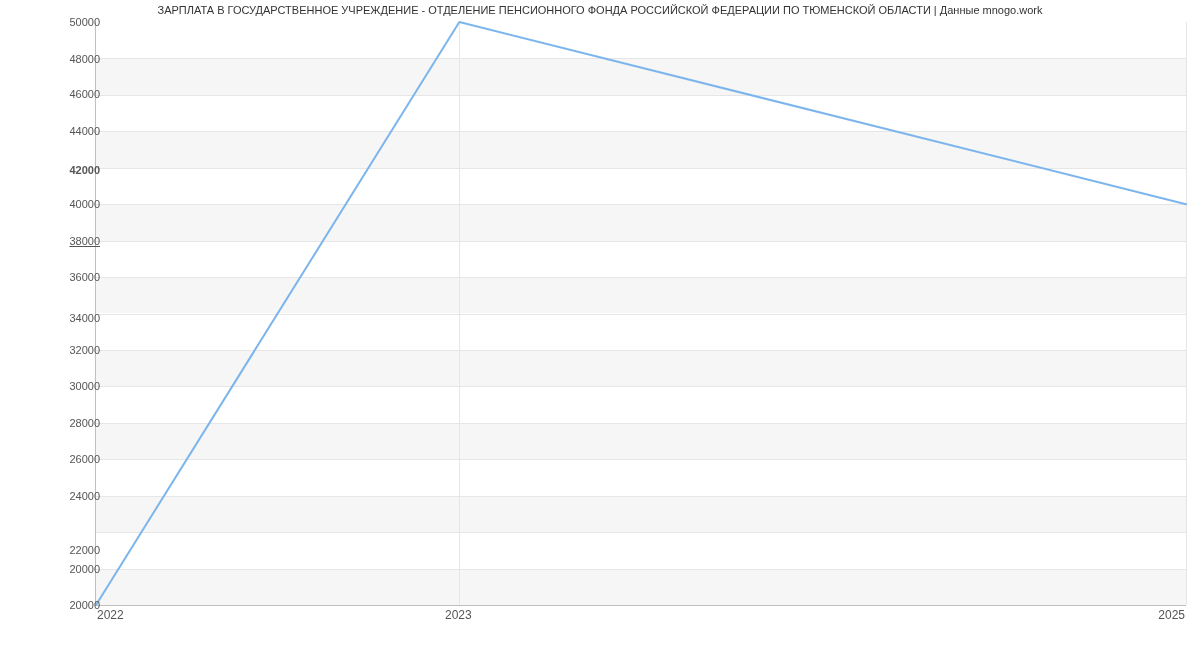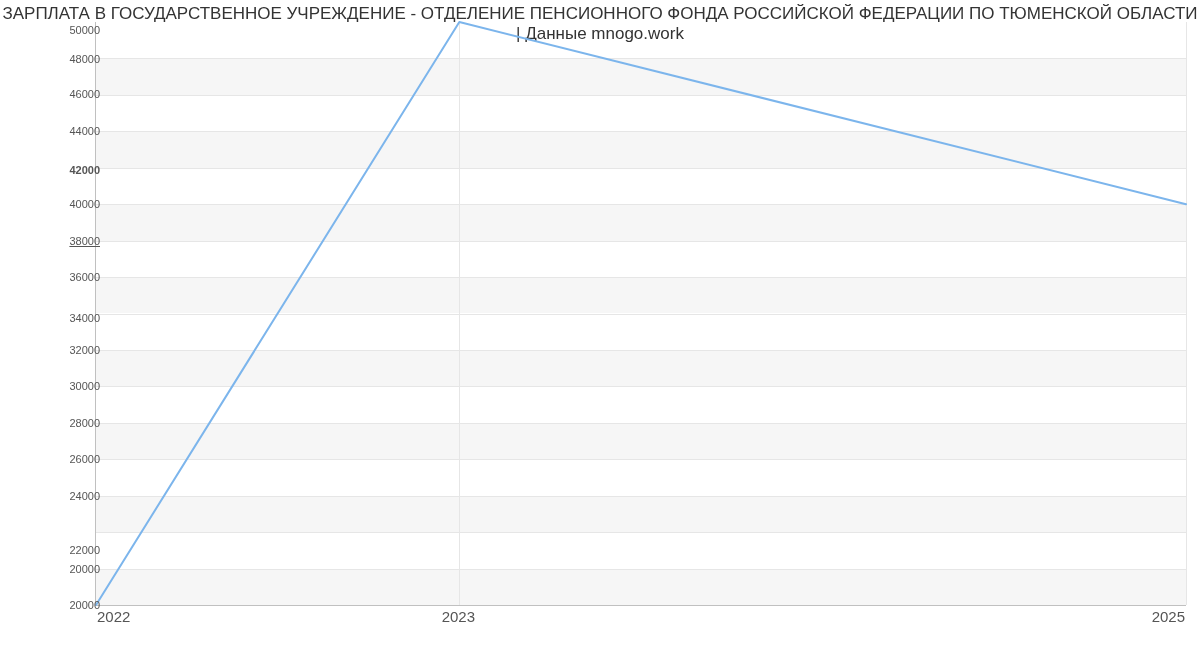--- a/index.html
+++ b/index.html
@@ -10,21 +10,21 @@
     background: #ffffff;
     font-family: Arial, Helvetica, sans-serif;
     color: #333333;
   }
   .title {
     position: absolute;
     top: 4px;
     left: 0;
     right: 0;
     text-align: center;
-    font-size: 17px;
+    font-size: 11px;
     color: #333333;
     font-weight: normal;
   }
   .plot-wrap {
     position: absolute;
     top: 22px;
     left: 95px;
     width: 1090px;
     height: 583px;
     border-left: 1px solid #c0c0c0;
@@ -55,21 +55,21 @@
     right: 1100px;
     width: 88px;
     text-align: right;
     font-size: 11px;
     color: #555;
     transform: translateY(-50%);
   }
   .xtick {
     position: absolute;
     top: 608px;
-    font-size: 15px;
+    font-size: 12px;
     color: #555;
     transform: translateX(-50%);
   }
   svg.line-layer {
     position: absolute;
     top: 0;
     left: 0;
     width: 100%;
     height: 100%;
     overflow: visible;
@@ -127,16 +127,16 @@
 <div class="ytick" style="top: 386.375px;">30000</div>
 <div class="ytick" style="top: 349.938px;">32000</div>
 <div class="ytick" style="top: 310px; margin-top: 8px;">34000</div>
 <div class="ytick" style="top: 277.062px;">36000</div>
 <div class="ytick" style="top: 240.625px; text-decoration: underline;">38000</div>
 <div class="ytick" style="top: 204.188px;">40000</div>
 <div class="ytick" style="top: 170px; font-weight: bold;">42000</div>
 <div class="ytick" style="top: 131.312px;">44000</div>
 <div class="ytick" style="top: 94px;">46000</div>
 <div class="ytick" style="top: 59px;">48000</div>
-<div class="ytick" style="top: 22px; margin-top: 8px;">50000</div>
+<div class="ytick" style="top: 22px;">50000</div>
 <div class="xtick" style="transform: translateX(0px); left: 97px;">2022</div>
 <div class="xtick" style="left: 458.333px;">2023</div>
 <div class="xtick" style="transform: translateX(-100%); left: 1185px;">2025</div>
 
 </body></html>

